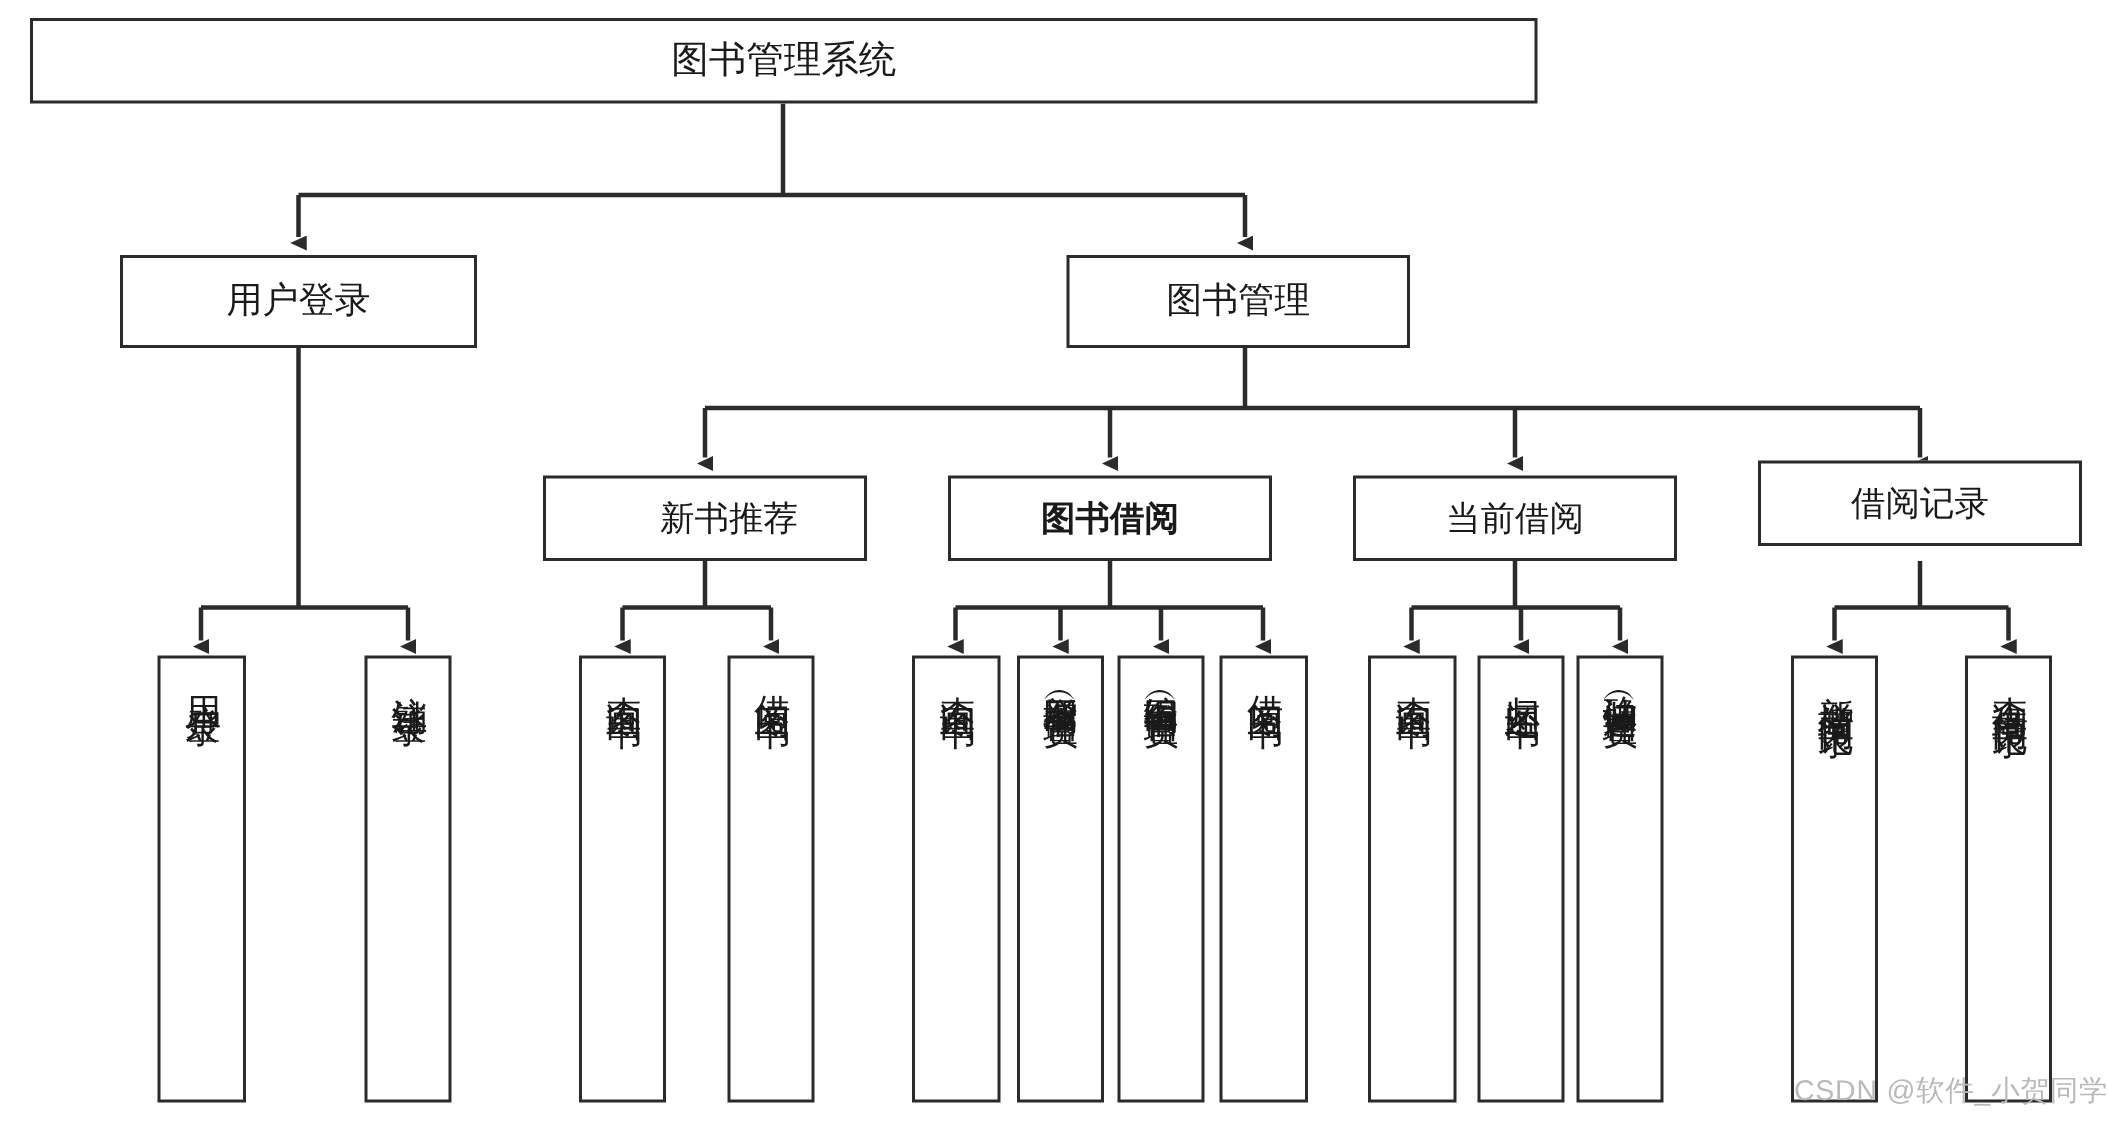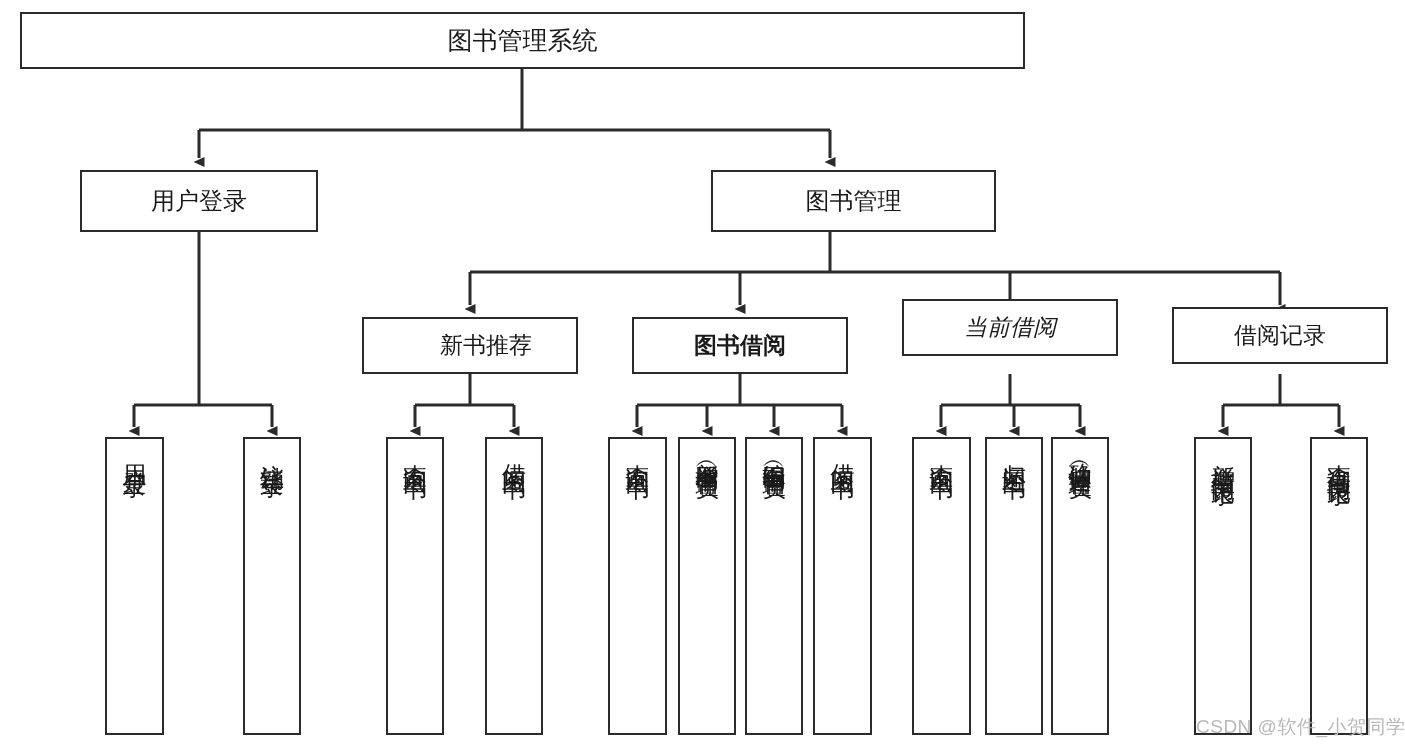--- a/index.html
+++ b/index.html
@@ -126,31 +126,31 @@
     </g>
   </svg>
 
   <div class="node root" style="left:20px; top:12px; width:1005px; height:57px;">
     <span class="node-label">图书管理系统</span>
   </div>
 
   <div class="node level2" style="left:80px; top:170px; width:238px; height:62px;">
     <span class="node-label">用户登录</span>
   </div>
-  <div class="node level2" style="left:711px; top:170px; width:285px; height:62px;">
+  <div class="node level2" style="left:711px; top:170px; width:229px; height:62px;">
     <span class="node-label">图书管理</span>
   </div>
 
   <div class="node level3" style="left:362px; top:317px; width:216px; height:57px;padding-left:32px;">
     <span class="node-label">新书推荐</span>
   </div>
   <div class="node level3" style="left:632px; top:317px; width:216px; height:57px;font-weight:bold;">
     <span class="node-label">图书借阅</span>
   </div>
-  <div class="node level3" style="left:902px; top:299px; width:216px; height:57px;font-style:italic;">
+  <div class="node level3" style="left:902px; top:317px; width:216px; height:57px;">
     <span class="node-label">当前借阅</span>
   </div>
   <div class="node level3" style="left:1172px; top:307px; width:216px; height:57px;">
     <span class="node-label">借阅记录</span>
   </div>
 
   <div class="node leaf" style="left:105px; top:437px; width:59px; height:298px;">
     <span class="node-label">用户登录</span>
   </div>
   <div class="node leaf" style="left:243px; top:437px; width:58px; height:298px;">

